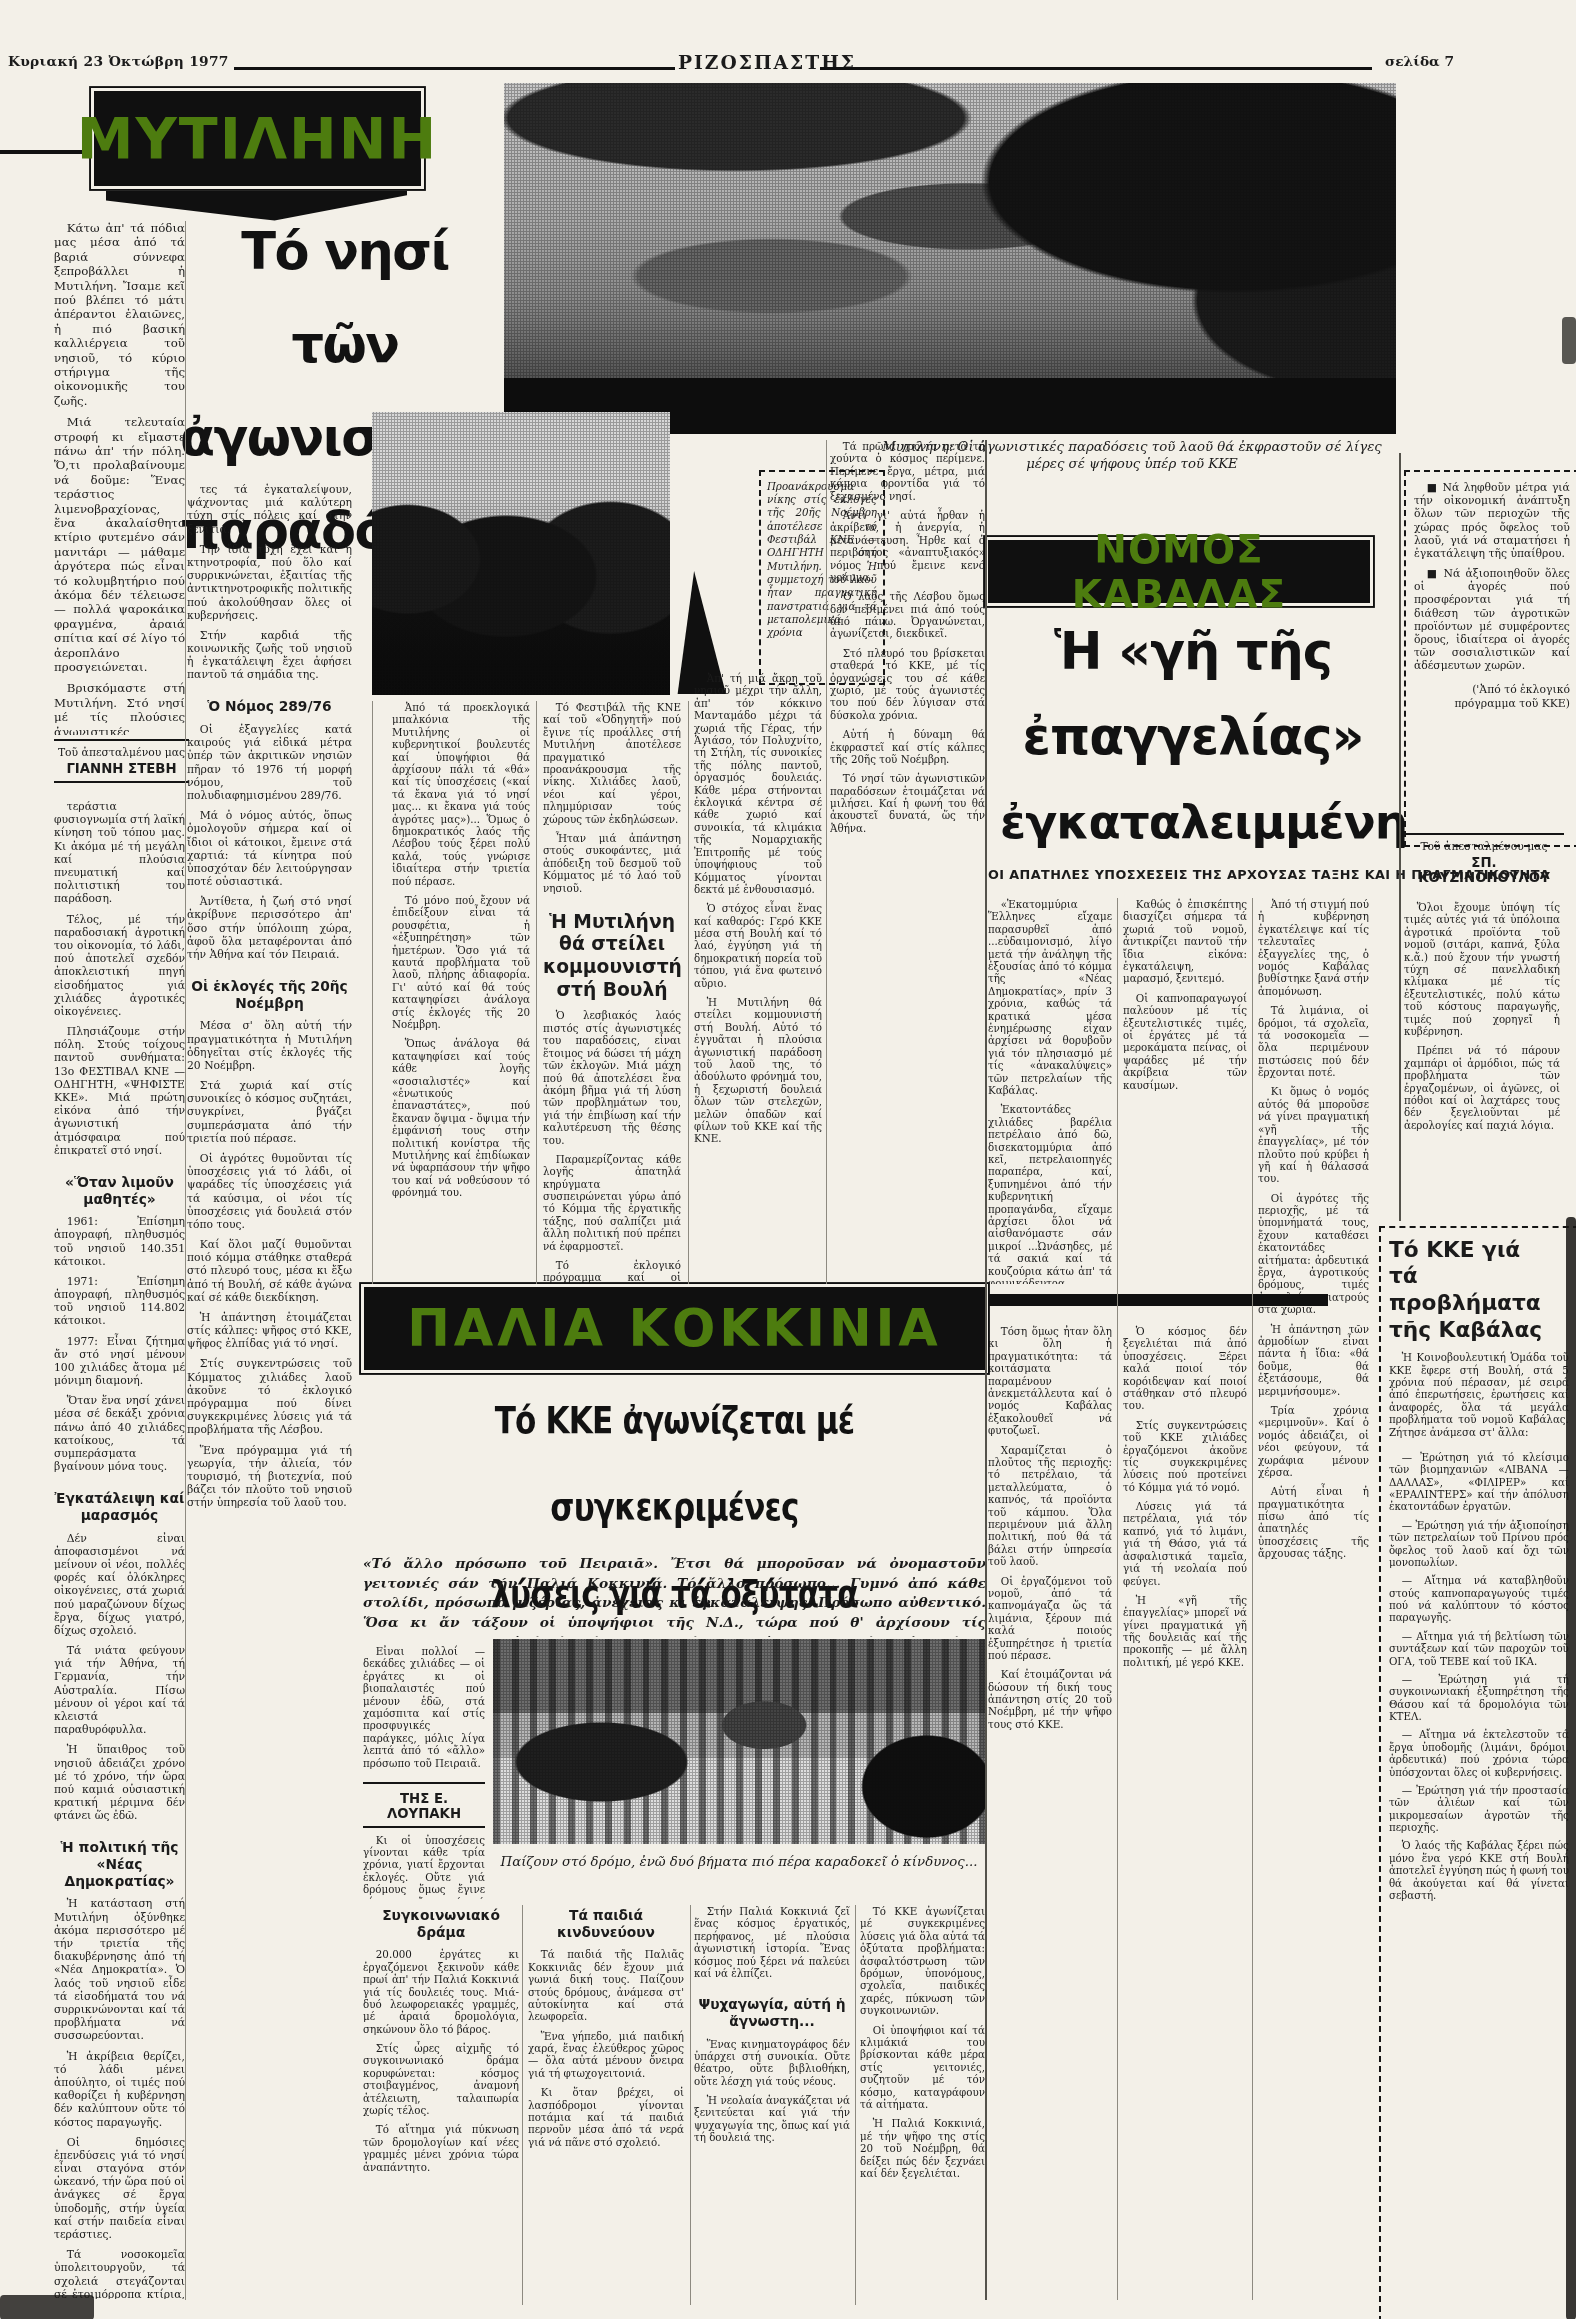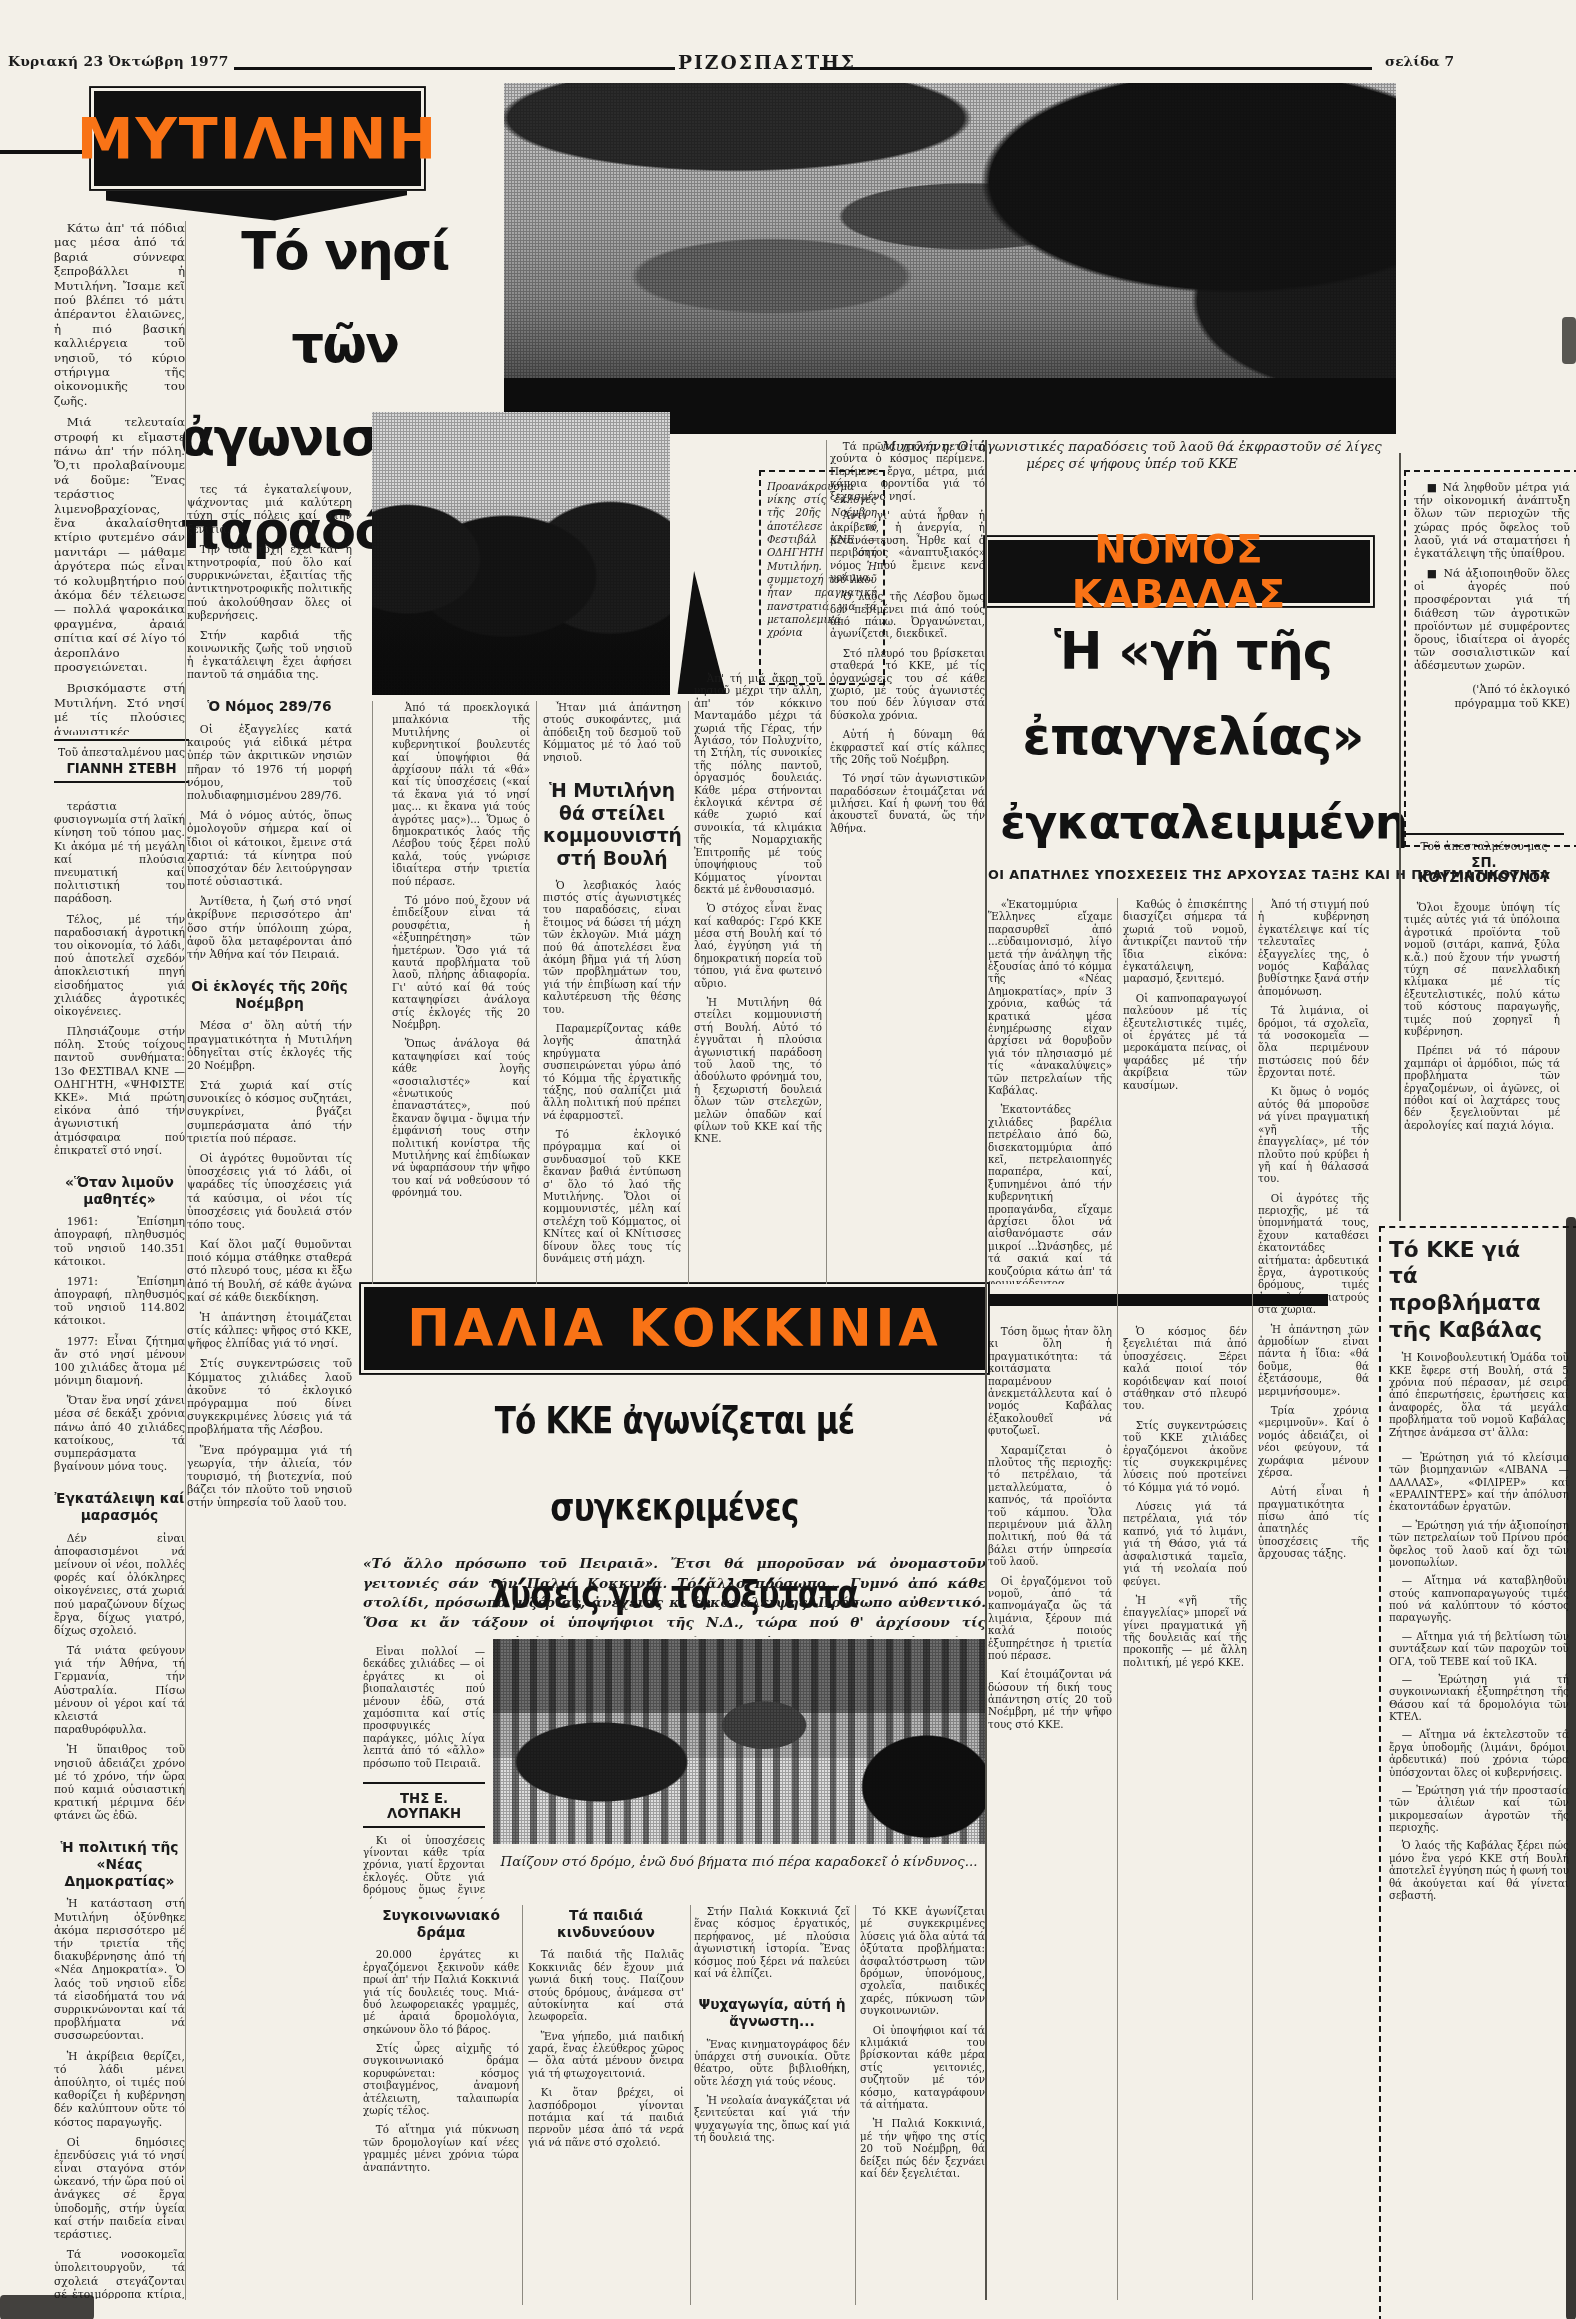--- a/index.html
+++ b/index.html
@@ -9,21 +9,21 @@
     font-family:"DejaVu Serif", serif;
   }
   .abs{position:absolute;}
   
   .hdr-date{font-size:13.8px;font-weight:bold;letter-spacing:0.3px;}
   .hdr-rule{background:#111;height:3px;}
   .hdr-mast{font-size:18.7px;font-weight:bold;letter-spacing:2px;text-align:center;font-family:"DejaVu Serif",serif;}
   .hdr-page{font-size:13.8px;font-weight:bold;}
   
   .kicker{
-    background:#101010;color:#f97316;text-align:center;
+    background:#101010;color:#4d7c0f;text-align:center;
     font-family:"DejaVu Sans",sans-serif;font-weight:bold;
     display:flex;align-items:center;justify-content:center;
     box-shadow:0 0 0 3px #f3f0e8, 0 0 0 4.9px #101010;
   }
   .ribbon{background:#101010;clip-path:polygon(0 0,100% 0,100% 14%,56% 100%,0 32%);}
   
   .headline{font-family:"DejaVu Sans",sans-serif;font-weight:bold;color:#121212;text-align:center;}
   .hl1{font-size:51px;line-height:93px;letter-spacing:-1.5px;}
   .hl2{font-size:51px;line-height:85px;letter-spacing:-1px;}
   .hl3{font-size:37px;line-height:87px;letter-spacing:-1px;transform:scaleX(.84);transform-origin:center;}
@@ -175,20 +175,21 @@
       </div>
   </div>
 
   <div class="abs col t10" style="left:392px;top:701px;width:138px;height:583px;">
       <p>Ἀπό τά προεκλογικά μπαλκόνια τῆς Μυτιλήνης οἱ κυβερνητικοί βουλευτές καί ὑποψήφιοι θά ἀρχίσουν πάλι τά «θά» καί τίς ὑποσχέσεις («καί τά ἔκανα γιά τό νησί μας... κι ἔκανα γιά τούς ἀγρότες μας»)... Ὅμως ὁ δημοκρατικός λαός τῆς Λέσβου τούς ξέρει πολύ καλά, τούς γνώρισε ἰδιαίτερα στήν τριετία πού πέρασε.</p>
       <p>Τό μόνο πού ἔχουν νά ἐπιδείξουν εἶναι τά ρουσφέτια, ἡ «ἐξυπηρέτηση» τῶν ἡμετέρων. Ὅσο γιά τά καυτά προβλήματα τοῦ λαοῦ, πλήρης ἀδιαφορία. Γι' αὐτό καί θά τούς καταψηφίσει ἀνάλογα στίς ἐκλογές τῆς 20 Νοέμβρη.</p>
       <p>Ὅπως ἀνάλογα θά καταψηφίσει καί τούς κάθε λογῆς «σοσιαλιστές» καί «ἑνωτικούς ἐπαναστάτες», πού ἔκαναν ὅψιμα - ὅψιμα τήν ἐμφάνισή τους στήν πολιτική κονίστρα τῆς Μυτιλήνης καί ἐπιδίωκαν νά ὑφαρπάσουν τήν ψῆφο του καί νά νοθεύσουν τό φρόνημά του.</p>
     </div>
   <div class="abs" style="left:543px;top:701px;width:138px;height:583px;overflow:hidden;">
     <div class="col t10">
+        <p>Τό Φεστιβάλ τῆς ΚΝΕ καί τοῦ «Ὁδηγητῆ» πού ἔγινε τίς προάλλες στή Μυτιλήνη ἀποτέλεσε πραγματικό προανάκρουσμα τῆς νίκης. Χιλιάδες λαοῦ, νέοι καί γέροι, πλημμύρισαν τούς χώρους τῶν ἐκδηλώσεων.</p>
         <p>Ἦταν μιά ἀπάντηση στούς συκοφάντες, μιά ἀπόδειξη τοῦ δεσμοῦ τοῦ Κόμματος μέ τό λαό τοῦ νησιοῦ.</p>
       </div>
     <div class="subhead sh19">Ἡ Μυτιλήνη
 θά στείλει
 κομμουνιστή
 στή Βουλή</div>
     <div class="col t10">
         <p>Ὁ λεσβιακός λαός πιστός στίς ἀγωνιστικές του παραδόσεις, εἶναι ἕτοιμος νά δώσει τή μάχη τῶν ἐκλογῶν. Μιά μάχη πού θά ἀποτελέσει ἕνα ἀκόμη βῆμα γιά τή λύση τῶν προβλημάτων του, γιά τήν ἐπιβίωση καί τήν καλυτέρευση τῆς θέσης του.</p>
         <p>Παραμερίζοντας κάθε λογῆς ἀπατηλά κηρύγματα συσπειρώνεται γύρω ἀπό τό Κόμμα τῆς ἐργατικῆς τάξης, πού σαλπίζει μιά ἄλλη πολιτική πού πρέπει νά ἐφαρμοστεῖ.</p>
         <p>Τό ἐκλογικό πρόγραμμα καί οἱ συνδυασμοί τοῦ ΚΚΕ ἔκαναν βαθιά ἐντύπωση σ' ὅλο τό λαό τῆς Μυτιλήνης. Ὅλοι οἱ κομμουνιστές, μέλη καί στελέχη τοῦ Κόμματος, οἱ ΚΝίτες καί οἱ ΚΝίτισσες δίνουν ὅλες τους τίς δυνάμεις στή μάχη.</p>

